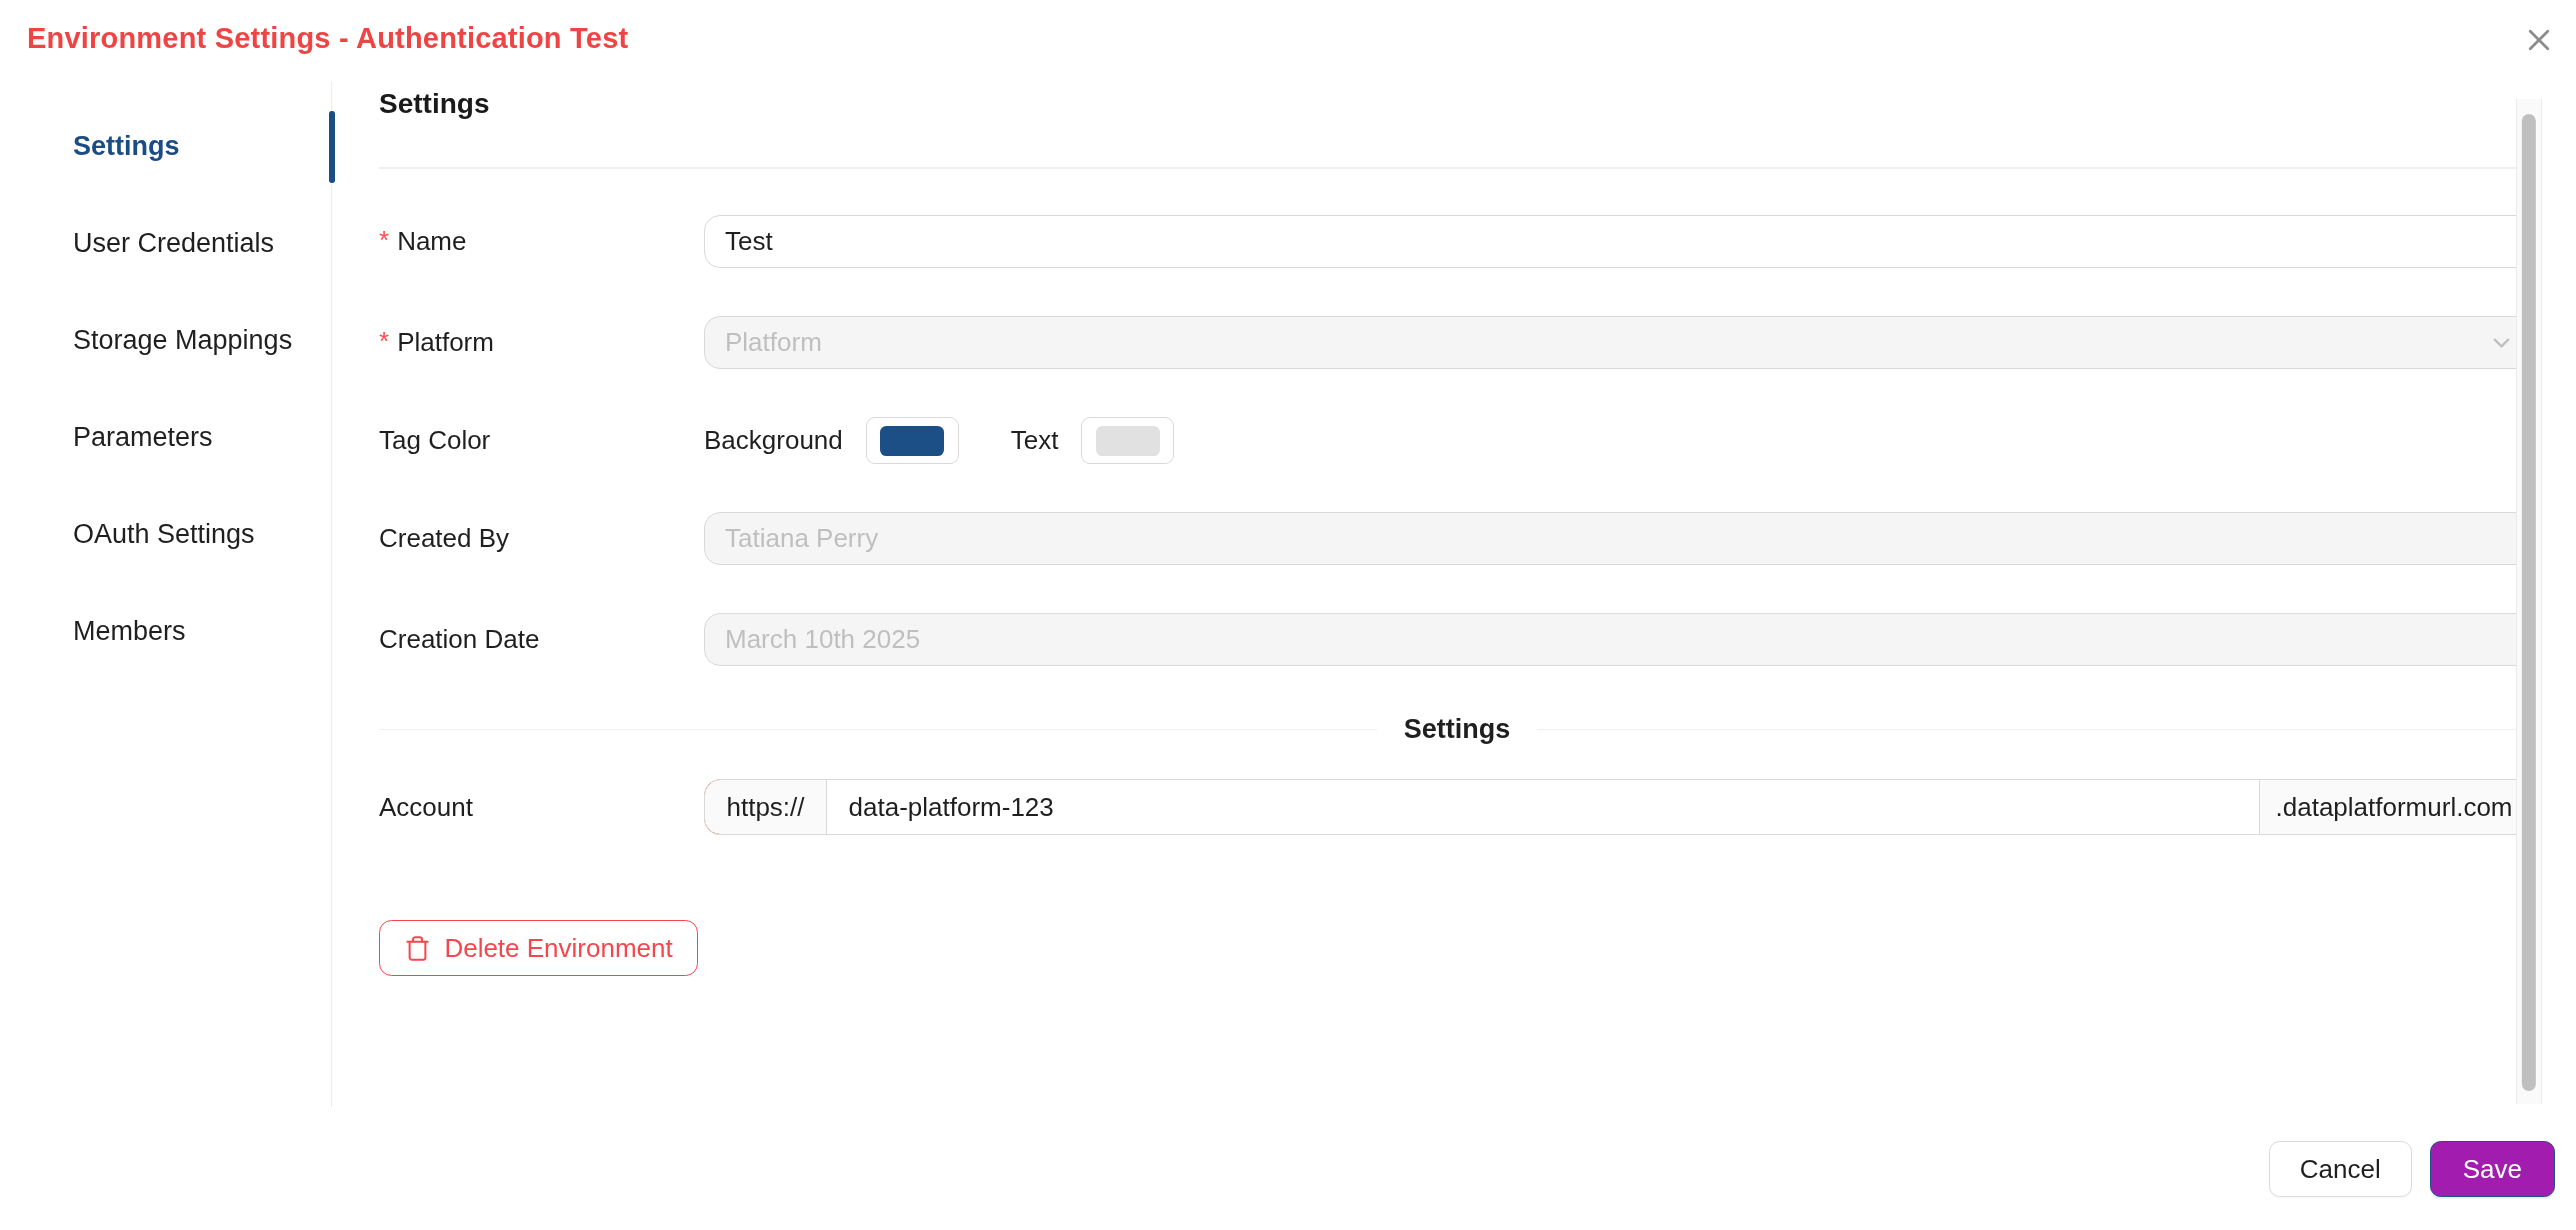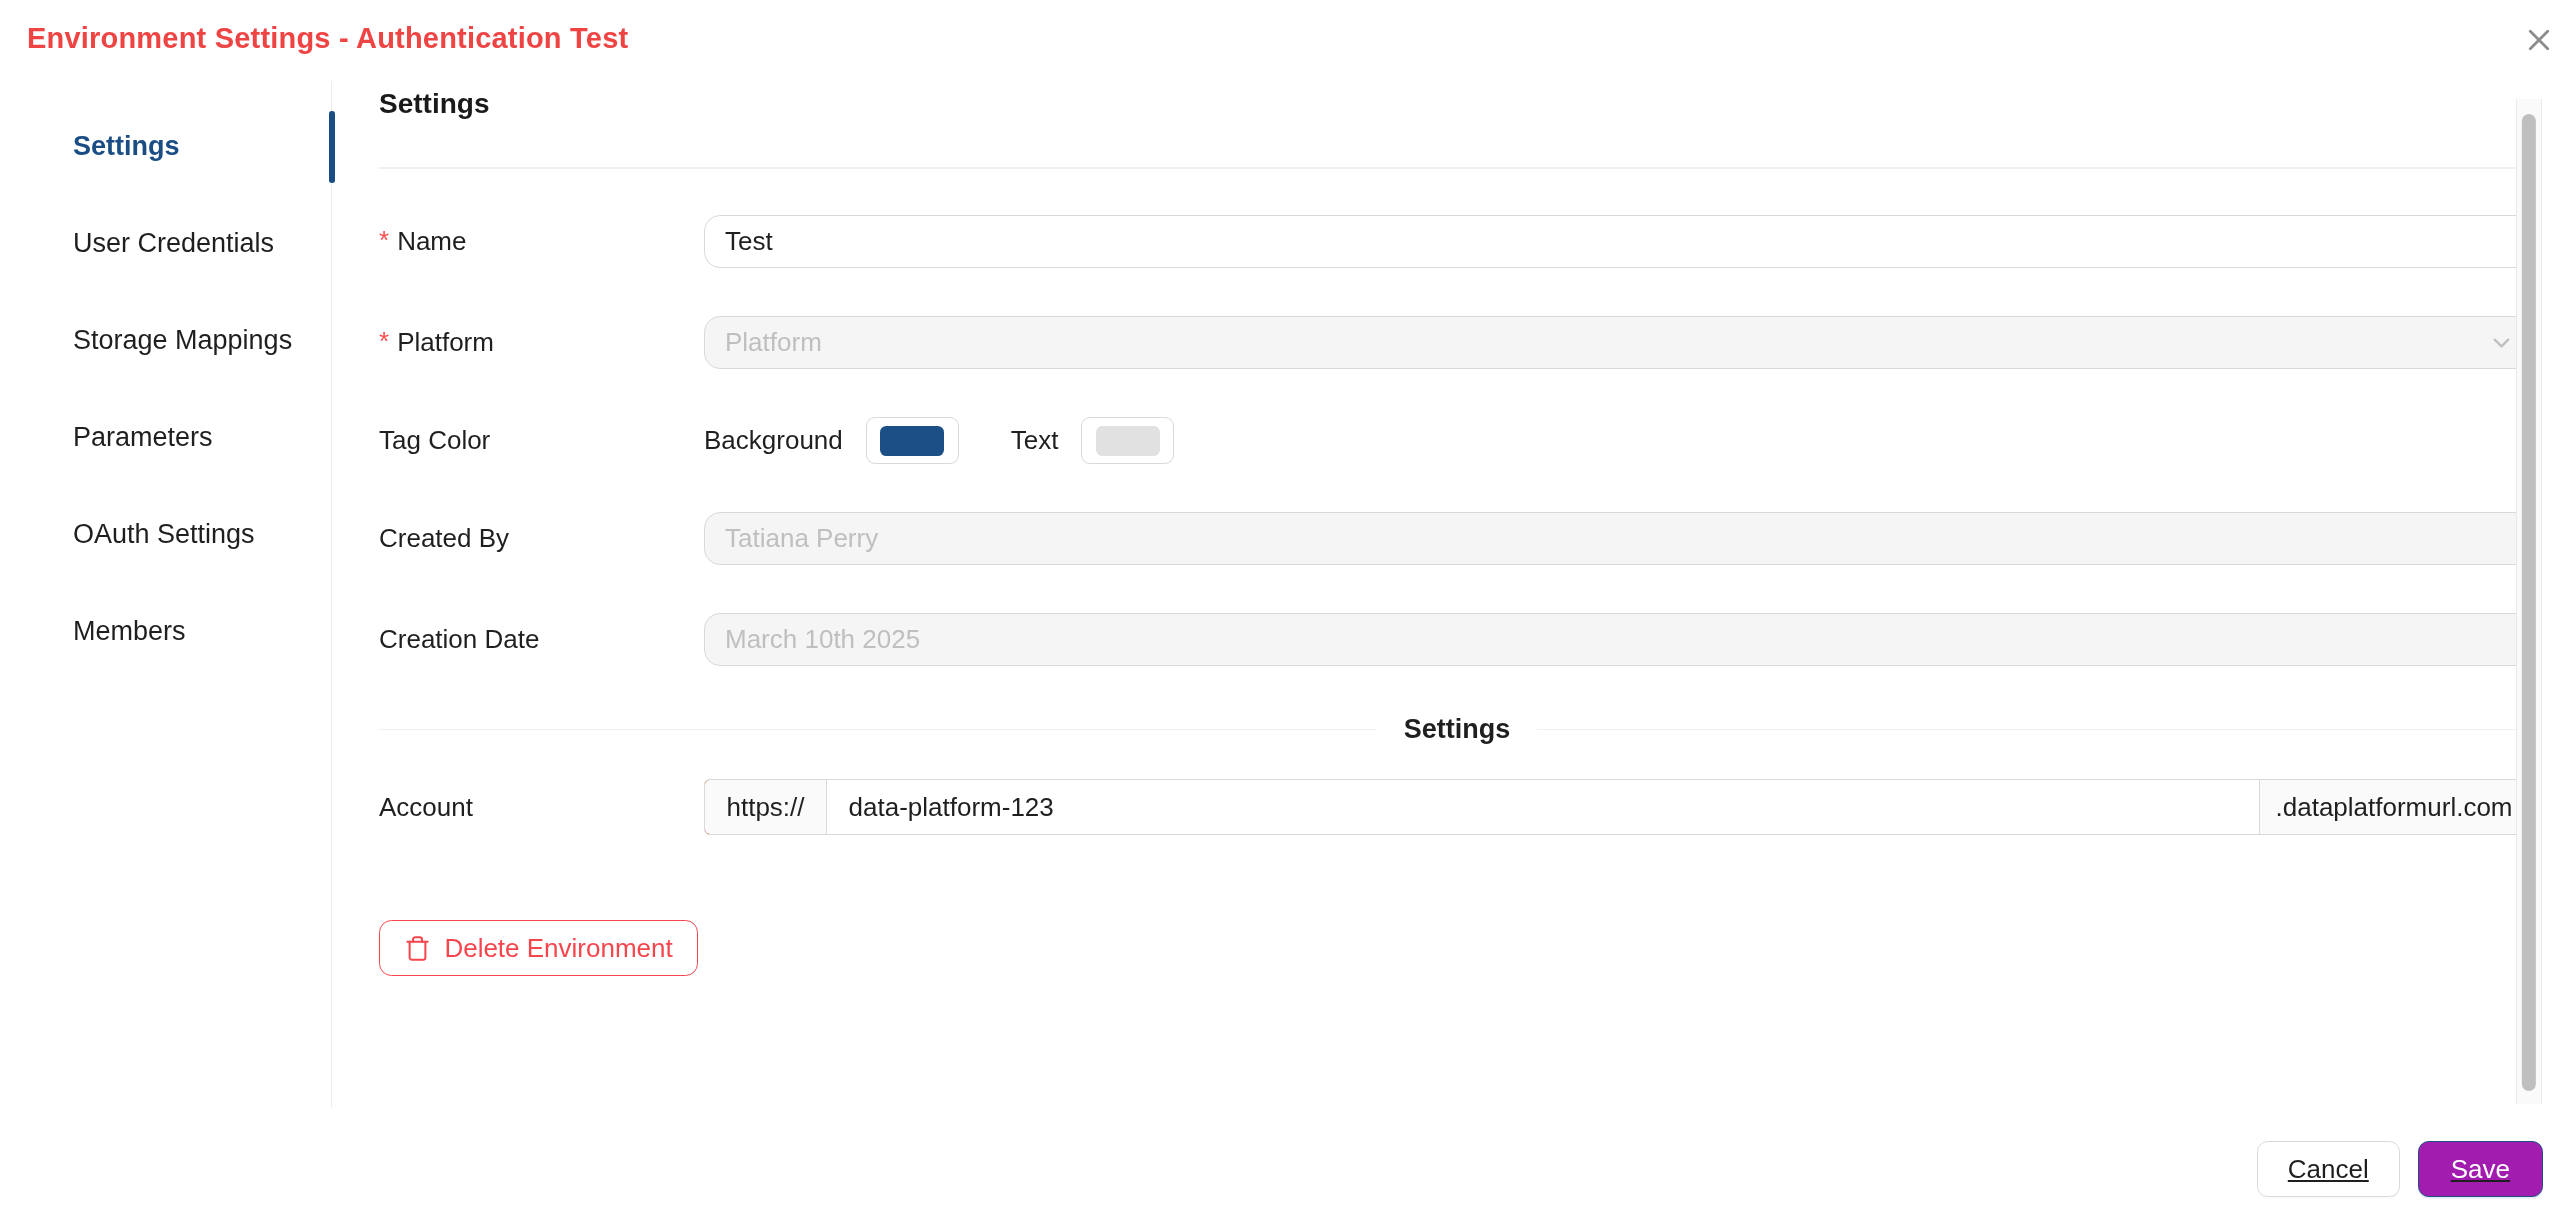--- a/index.html
+++ b/index.html
@@ -189,21 +189,21 @@
     color: #1f1f1f;
   }
 
   
   .input-group {
     flex: 1;
     display: flex;
     align-items: stretch;
     height: 56px;
     border: 1.8px solid #d9d9d9;
-    border-radius: 6px;
+    border-radius: 16px;
     overflow: hidden;
     background: #c2410c;
   }
   .input-addon {
     background: #fafafa;
     display: flex;
     align-items: center;
     padding: 0 21.5px;
     font-size: 26px;
     color: #1f1f1f;
@@ -243,23 +243,22 @@
   
   .modal-footer {
     position: absolute;
     left: 0;
     right: 0;
     bottom: 0;
     height: 124px;
     display: flex;
     align-items: center;
     justify-content: flex-end;
-    padding-right: 33px;
+    padding-right: 21px;
     gap: 18px;
-    text-decoration: underline;
   }
   .btn {
     height: 56px;
     border-radius: 10.7px;
     font-size: 26px;
     font-family: "Liberation Sans", sans-serif;
     cursor: pointer;
     display: inline-flex;
     align-items: center;
     justify-content: center;

